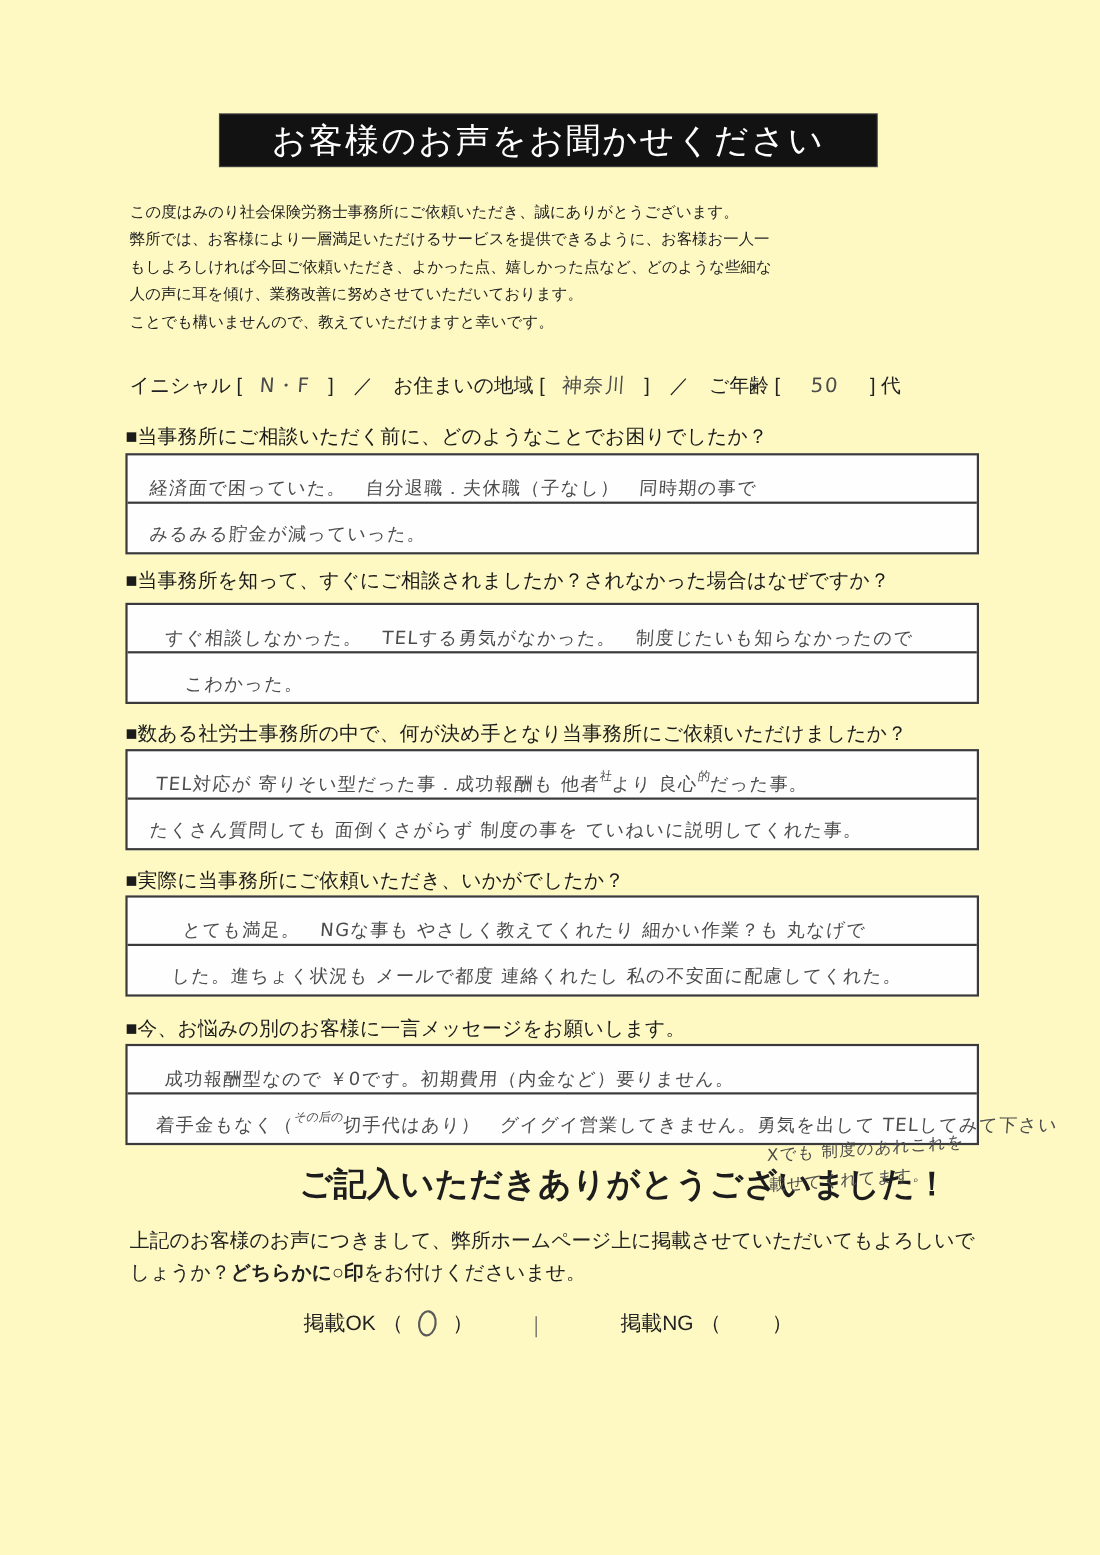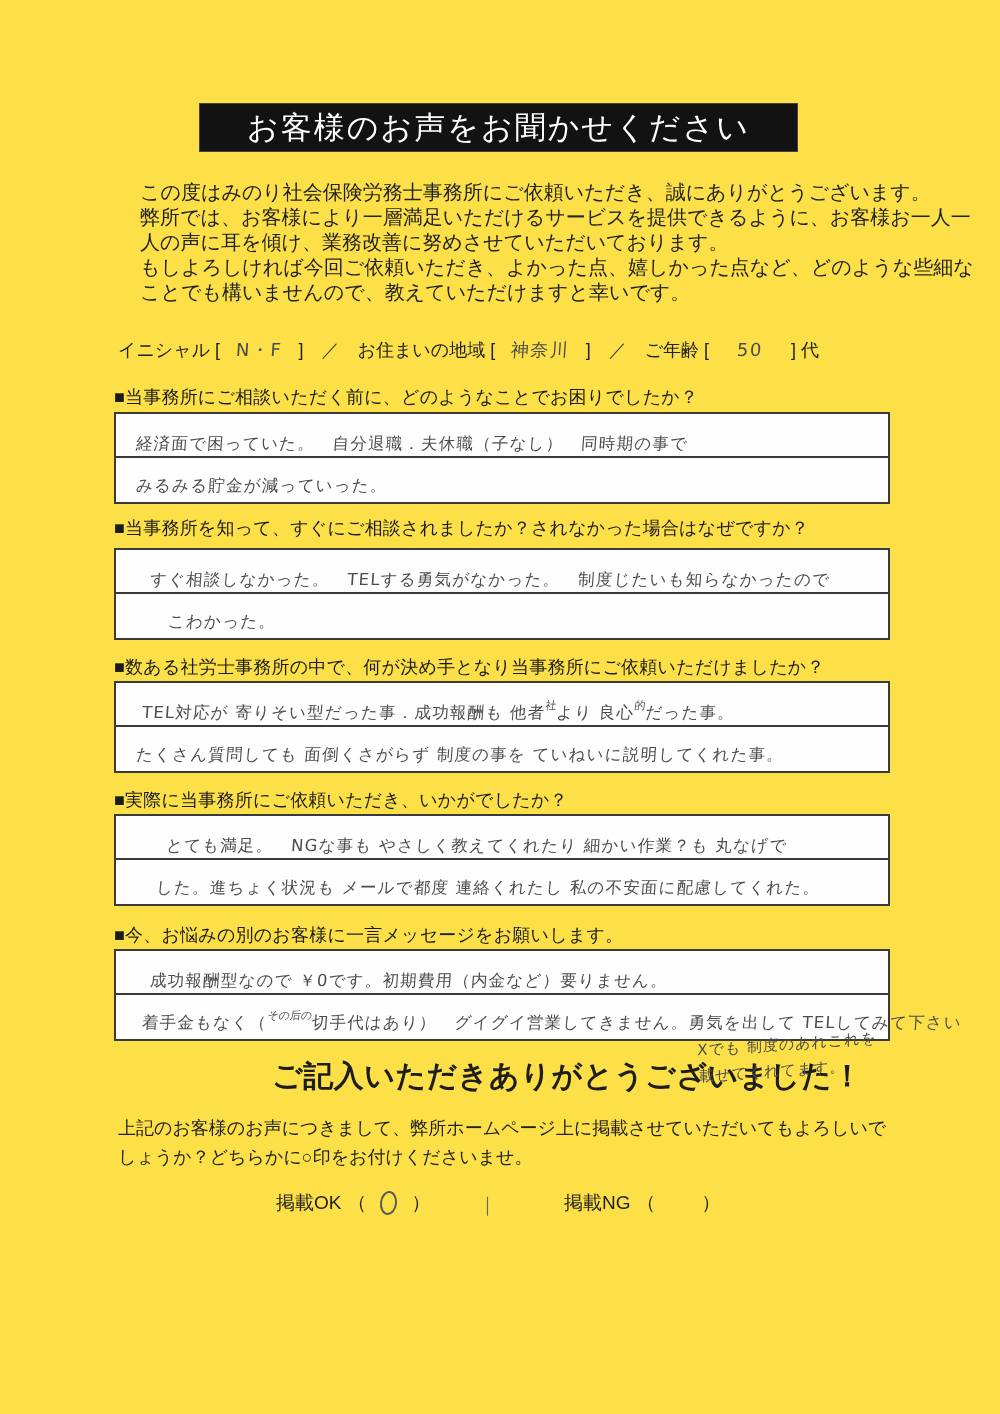--- a/index.html
+++ b/index.html
@@ -1,33 +1,33 @@
 <!DOCTYPE html>
 <html lang="ja"><head>
 <meta charset="utf-8">
 <style>
   html,body{margin:0;padding:0;background:#e8e8e8;}
   .page{
     position:relative;width:1000px;height:1414px;margin:0 auto;
-    background:#fde047;overflow:hidden;
+    background:#fef9c3;overflow:hidden;
     font-family:"Liberation Sans","DejaVu Sans",sans-serif;
     color:#1f1f1f;
   }
   
   .banner{
     position:absolute;left:200px;top:104px;width:597px;height:47px;
     background:#121212;display:flex;align-items:center;justify-content:center;
     box-shadow:0 0 0 1px #444;
   }
   .banner-title{
     color:#ffffff;font-size:31px;letter-spacing:2px;white-space:nowrap;
   }
   
   .intro{position:absolute;left:118px;top:180px;width:780px;}
-  .intro-line{font-size:20px;line-height:25px;white-space:nowrap;color:#222;margin-left:22px;}
+  .intro-line{font-size:14px;line-height:25px;white-space:nowrap;color:#222;}
   
   .fields{
     position:absolute;left:118px;top:338px;width:780px;height:28px;
     font-size:18px;color:#222;white-space:nowrap;display:flex;align-items:baseline;text-align:right;
   }
   .field-seg{color:#222;}
   .hand{
     font-family:"DejaVu Sans",sans-serif;color:#4c4c4c;
     transform:skewX(-4deg);display:inline-block;
     letter-spacing:1.5px;white-space:nowrap;
@@ -68,21 +68,21 @@
   .side-note{
     position:absolute;left:698px;top:1030px;width:210px;
     transform:rotate(-4deg);line-height:26px;
   }
   .side-note .hand{font-size:15px;letter-spacing:1px;}
   
   .permission{
     position:absolute;left:118px;top:1114px;width:780px;
     font-size:18px;line-height:29px;color:#222;
   }
-  .permission b{font-weight:normal;}
+  .permission b{font-weight:bold;}
   
   .publish-row{position:absolute;left:0;top:1190px;width:1000px;height:34px;font-size:19px;color:#222;}
   .ok-group{position:absolute;left:276px;display:flex;align-items:center;}
   .divider{position:absolute;left:478px;top:2px;color:#666;}
   .ng-group{position:absolute;left:564px;display:flex;align-items:center;}
   .paren{padding:0 6px;}
   .circle-mark{
     display:inline-block;width:13px;height:20px;margin:0 8px;
     border:2px solid #5a5a5a;border-radius:50%;
     transform:rotate(7deg);
@@ -94,22 +94,22 @@
 
 <div class="page">
 
   <div class="banner">
     <span class="banner-title">お客様のお声をお聞かせください</span>
   </div>
 
   <div class="intro">
     <div class="intro-line">この度はみのり社会保険労務士事務所にご依頼いただき、誠にありがとうございます。</div>
     <div class="intro-line">弊所では、お客様により一層満足いただけるサービスを提供できるように、お客様お一人一</div>
+    <div class="intro-line">もしよろしければ今回ご依頼いただき、よかった点、嬉しかった点など、どのような些細な</div>
     <div class="intro-line">人の声に耳を傾け、業務改善に努めさせていただいております。</div>
-    <div class="intro-line">もしよろしければ今回ご依頼いただき、よかった点、嬉しかった点など、どのような些細な</div>
     <div class="intro-line">ことでも構いませんので、教えていただけますと幸いです。</div>
   </div>
 
   <div class="fields">
     <span class="field-seg">イニシャル [</span>
     <span class="hand field-value">N・F</span>
     <span class="field-seg">]　／　お住まいの地域 [</span>
     <span class="hand field-value">神奈川</span>
     <span class="field-seg">]　／　ご年齢 [</span>
     <span class="hand field-value age">50</span>

